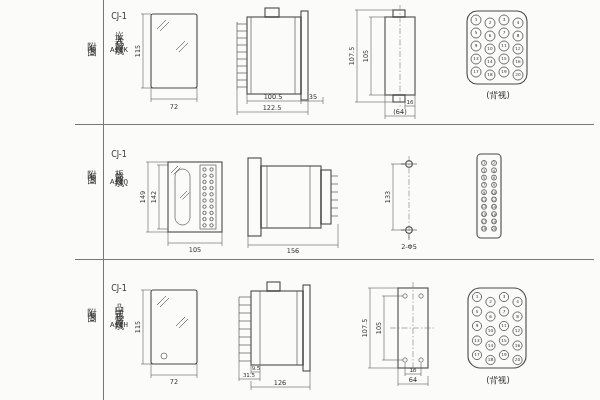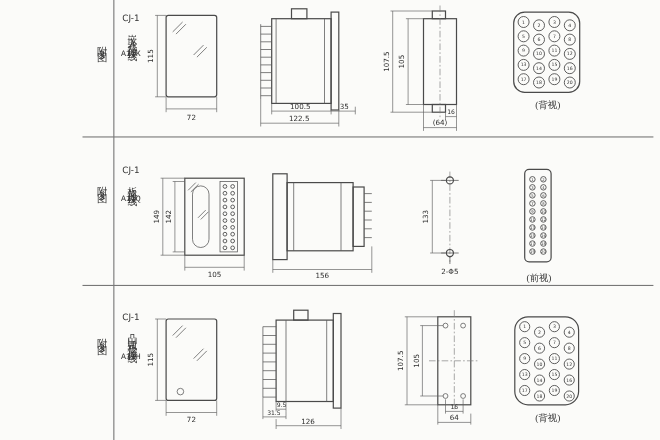--- a/index.html
+++ b/index.html
@@ -20,21 +20,21 @@
   svg.draw { position:absolute; overflow:visible; }
   .ol { fill:none; stroke:#4a4a4a; stroke-width:1.1; }
   .tl { fill:none; stroke:#5a5a5a; stroke-width:0.7; }
   .dl { fill:none; stroke:#5f5f5f; stroke-width:0.6; }
   .cl { fill:none; stroke:#7a7a7a; stroke-width:0.6; stroke-dasharray:6 2 1.5 2; }
   .dt  { font-size:6.5px; fill:#2e2e2e; text-anchor:middle; font-family:"DejaVu Sans",sans-serif; }
   .dts { font-size:5.5px; fill:#2e2e2e; text-anchor:middle; font-family:"DejaVu Sans",sans-serif; }
   .tc { fill:none; stroke:#4a4a4a; stroke-width:0.8; }
   .tn { font-size:4.2px; fill:#333; text-anchor:middle; font-family:"DejaVu Sans",sans-serif; }
   svg.dense .tn { font-size:3.4px; }
-  .caption { position:absolute; width:80px; text-align:center; font-size:8.5px; color:#333;font-family:Liberation Serif, serif; }
+  .caption { position:absolute; width:80px; text-align:center; font-size:8.5px; color:#333; }
 </style>
 </head>
 <body>
 
 <div class="page">
 
   <div class="vdiv"></div>
   <div class="hdiv" style="top:124px"></div>
   <div class="hdiv" style="top:259px"></div>
 
@@ -240,21 +240,20 @@
         <circle cx="34" cy="71.4" r="2.5" class="tc"></circle>
         <text x="34" y="72.80000000000001" class="tn">17</text>
         <circle cx="44" cy="71.4" r="2.5" class="tc"></circle>
         <text x="44" y="72.80000000000001" class="tn">18</text>
         <circle cx="34" cy="78.7" r="2.5" class="tc"></circle>
         <text x="34" y="80.10000000000001" class="tn">19</text>
         <circle cx="44" cy="78.7" r="2.5" class="tc"></circle>
         <text x="44" y="80.10000000000001" class="tn">20</text>
       </g>
   </svg>
-  <div class="caption" style="left:450px;top:247px">(前视)</div>
 
   <div class="figlab" style="top:300px">附图3</div>
   <div class="typecol" style="top:284px">
     <div class="model">CJ-1</div>
     <div class="mount">凸出式板后接线</div>
     <div class="code">A11H</div>
   </div>
 
   <svg class="draw" style="left:133px;top:282px" width="80" height="112" viewBox="0 0 80 112">
     <rect class="ol" x="18" y="8" width="46" height="74" rx="2"></rect>

